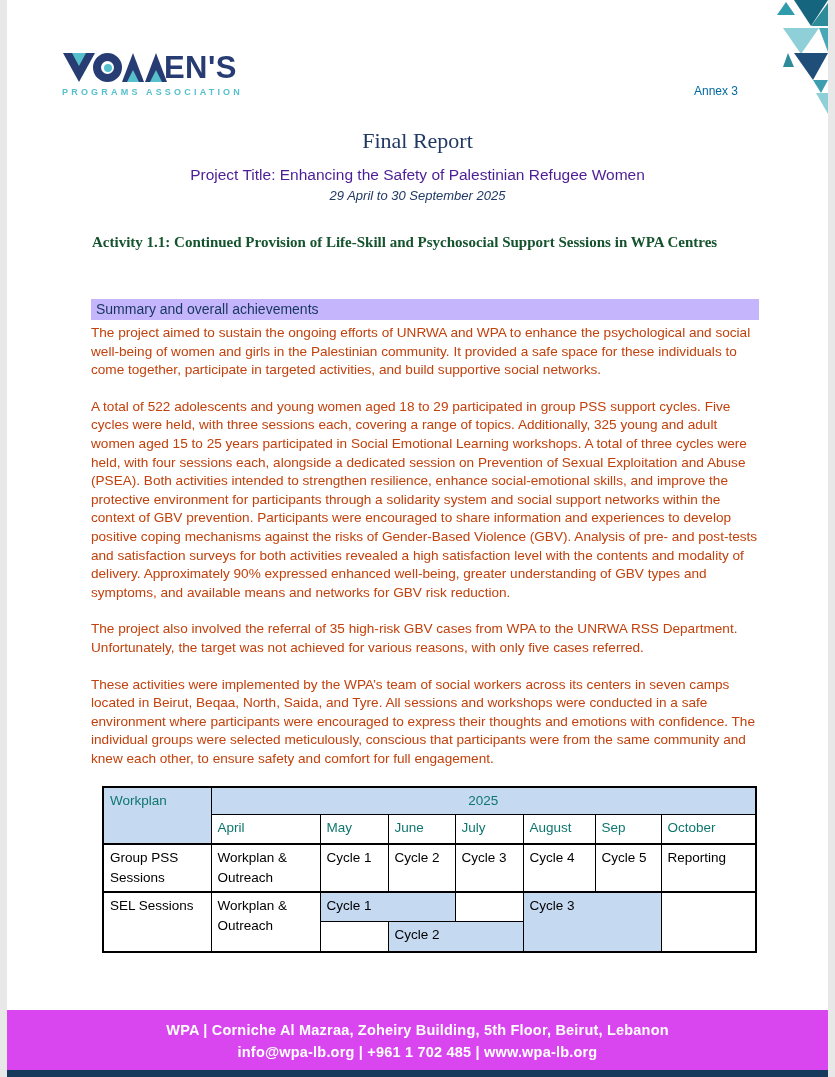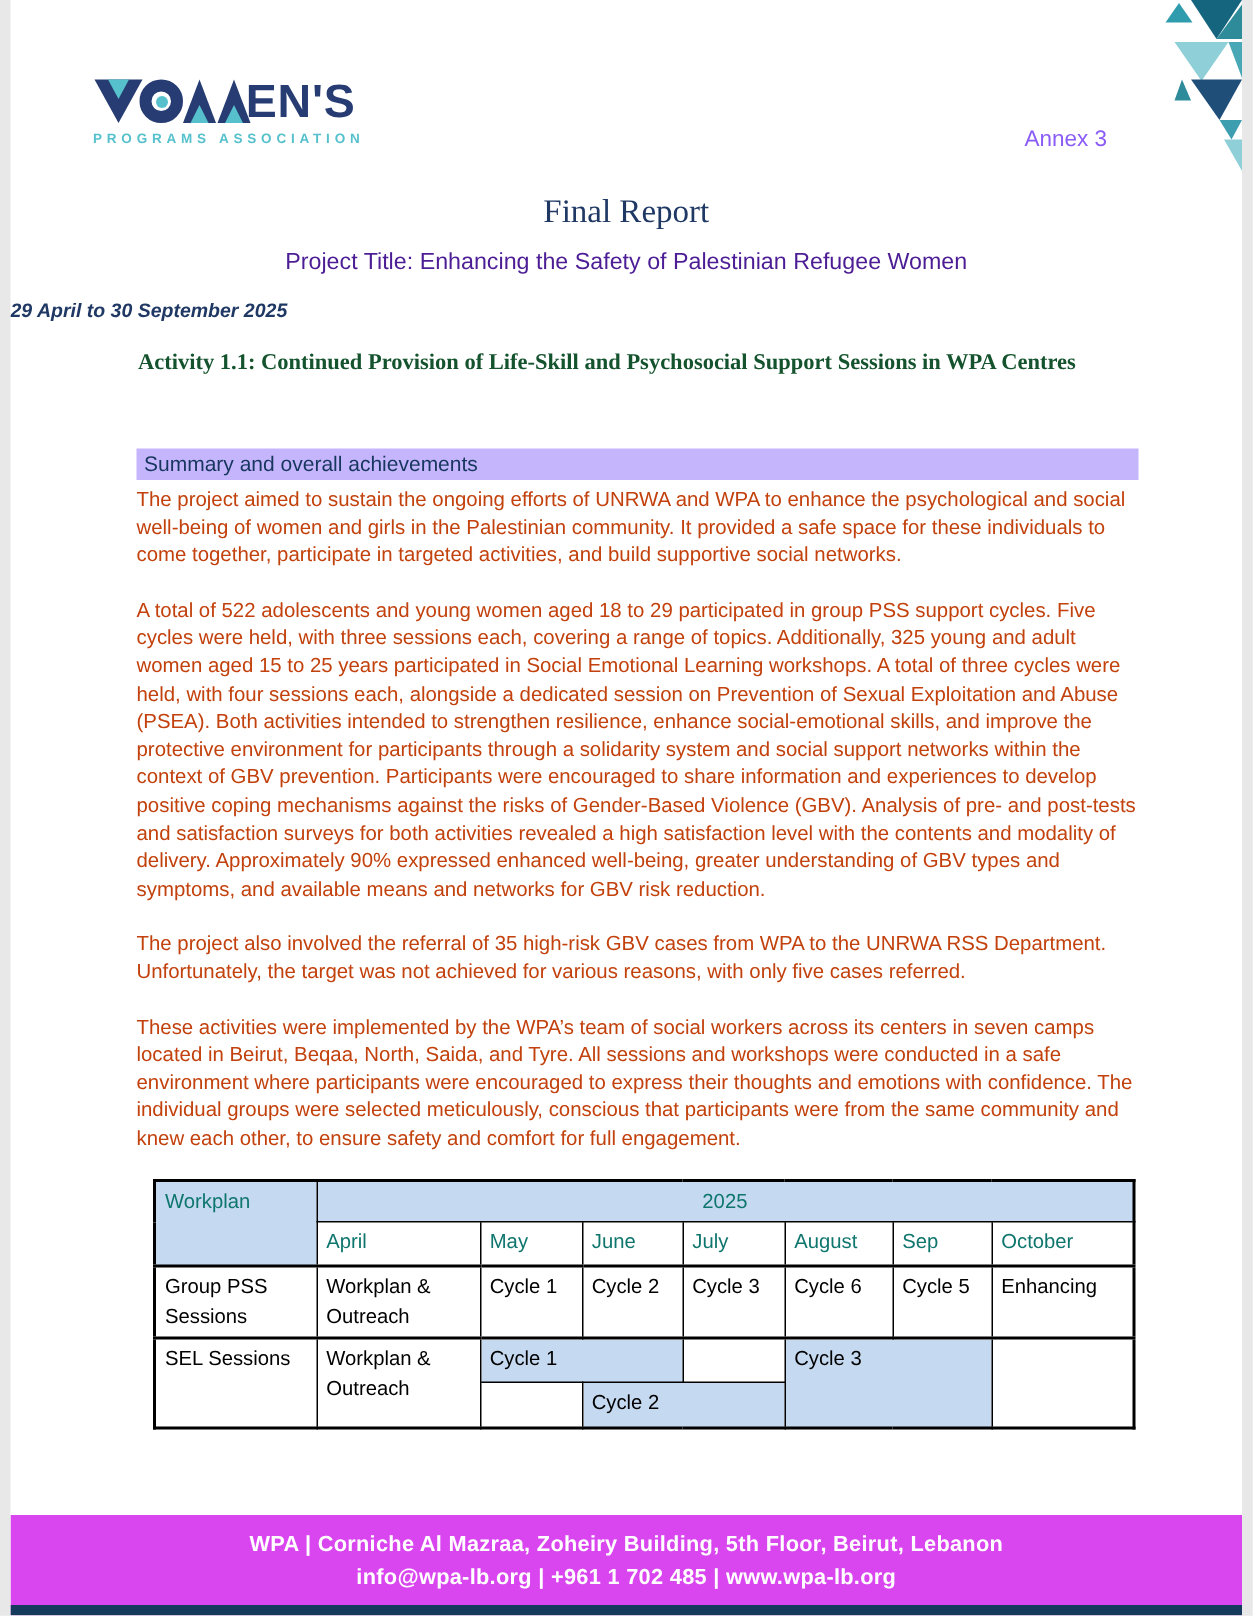--- a/index.html
+++ b/index.html
@@ -37,27 +37,27 @@
   .lw-m-i1, .lw-m-i2 { position:absolute; bottom:0; width:0; height:0;
     border-left:6px solid transparent; border-right:6px solid transparent;
     border-bottom:12px solid #56C1CC; }
   .lw-m-i1 { left:5px; } .lw-m-i2 { left:28px; }
   .lw-text { font-size:31px; font-weight:800; color:#263C72; line-height:29px;
     letter-spacing:0.5px; margin-left:2px; font-family:"Liberation Sans", sans-serif; }
   .logo-tagline { margin-top:5px; font-size:9px; font-weight:bold; color:#56C1CC;
     letter-spacing:3.2px; white-space:nowrap; }
 
   
-  .annex { position:absolute; top:84px; right:90px; font-size:15px; color:#8b5cf6; }
+  .annex { position:absolute; top:84px; right:90px; font-size:12px; color:#0369a1; }
   .doc-title { position:absolute; top:128px; left:0; width:100%; text-align:center;
     font-family:"Liberation Serif", serif; font-size:22px; color:#1F3864; }
   .doc-subtitle { position:absolute; top:166px; left:0; width:100%; text-align:center;
     font-size:15.5px; color:#4c1d95; }
-  .doc-daterange { position:absolute; top:199px; left:0; width:100%; text-align:left;
-    font-size:13px; font-style:italic; font-weight:bold; color:#1F3864; }
+  .doc-daterange { position:absolute; top:188px; left:0; width:100%; text-align:center;
+    font-size:13px; font-style:italic; font-weight:normal; color:#1F3864; }
   .activity-heading { position:absolute; top:231px; left:85px; width:672px;
     font-family:"Liberation Serif", serif; font-weight:bold; font-size:15px;
     line-height:23px; color:#14532d; }
 
   
   .content { position:absolute; top:299px; left:84px; width:668px; }
   .summary-bar { background:#c4b5fd; color:#17365D; font-size:14px;
     padding:2px 5px 3px; margin-bottom:4px; }
   .content p { font-size:13.6px; line-height:18.6px; margin:0 0 18px; color:#c2410c; }
 
@@ -159,23 +159,23 @@
           <td class="txt-blue">August</td>
           <td class="txt-blue">Sep</td>
           <td class="txt-blue">October</td>
         </tr>
         <tr class="row-pss thick-top">
           <td>Group PSS Sessions</td>
           <td>Workplan &amp; Outreach</td>
           <td>Cycle 1</td>
           <td>Cycle 2</td>
           <td>Cycle 3</td>
-          <td>Cycle 6</td>
+          <td>Cycle 4</td>
           <td>Cycle 5</td>
-          <td>Enhancing</td>
+          <td>Reporting</td>
         </tr>
         <tr class="row-sel-a thick-top">
           <td rowspan="2">SEL Sessions</td>
           <td rowspan="2">Workplan &amp; Outreach</td>
           <td colspan="2" class="cell-blue">Cycle 1</td>
           <td></td>
           <td colspan="2" rowspan="2" class="cell-blue">Cycle 3</td>
           <td rowspan="2"></td>
         </tr>
         <tr class="row-sel-b">

